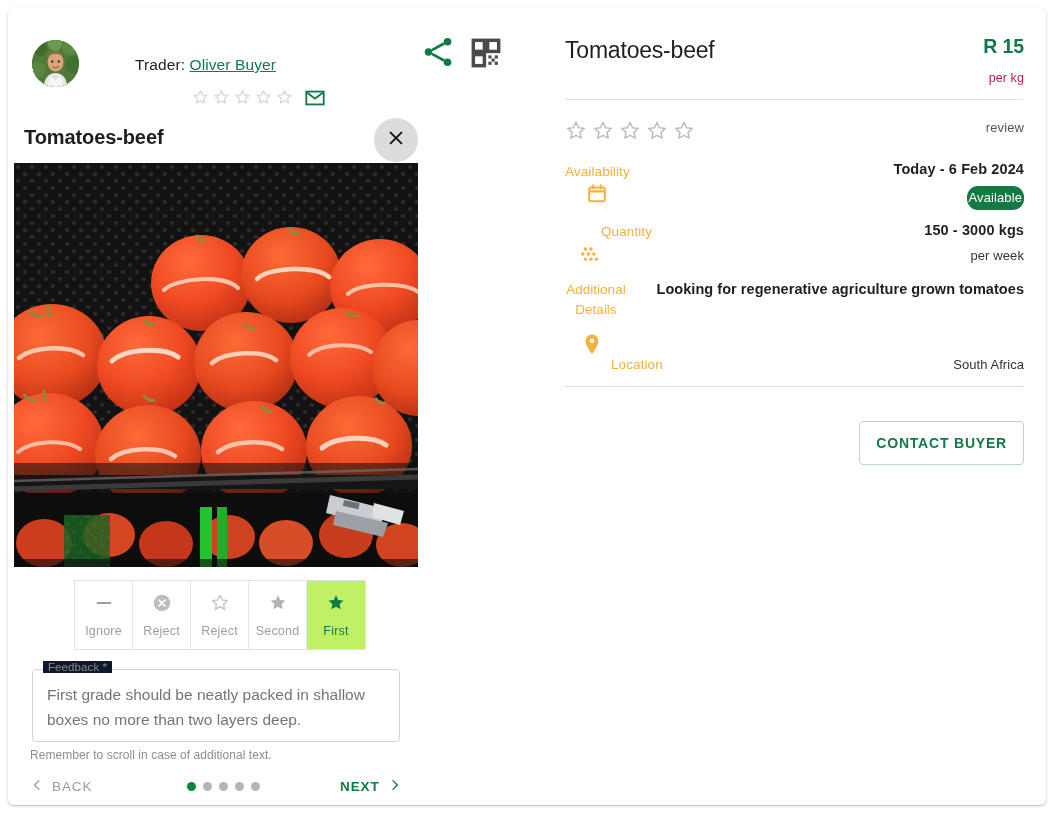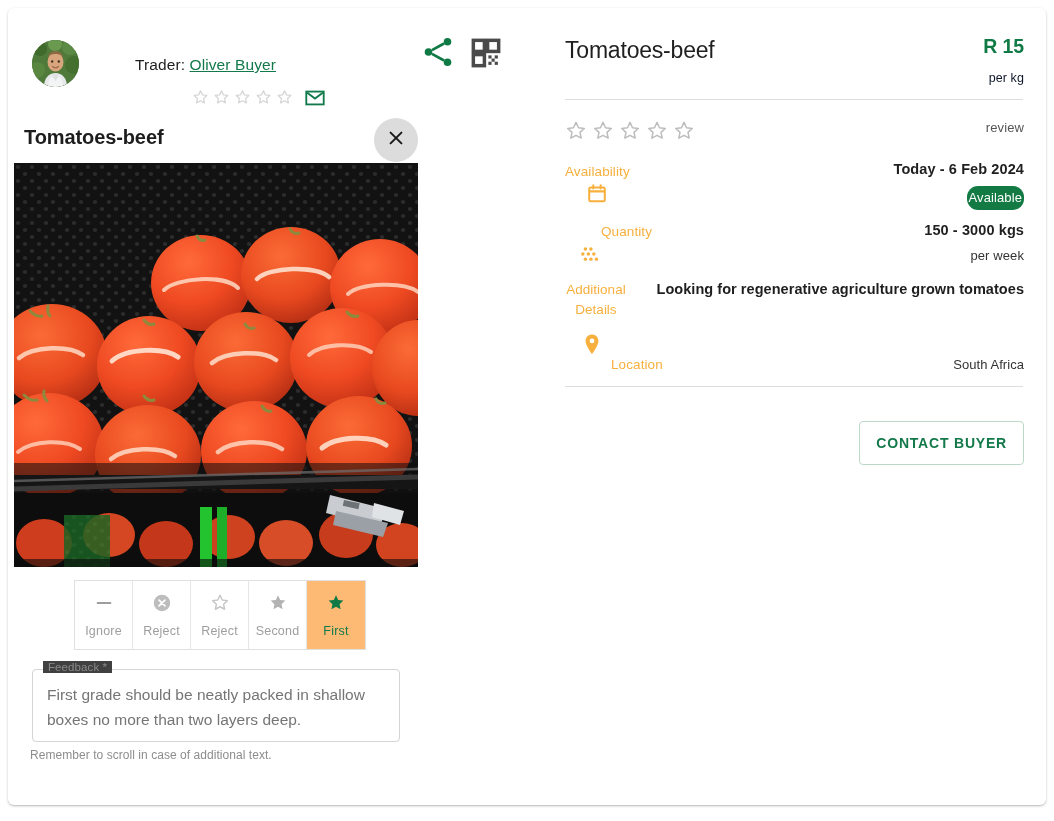--- a/index.html
+++ b/index.html
@@ -86,35 +86,35 @@
   }
   .grade {
     width: 58px; height: 68px;
     display: flex; flex-direction: column; align-items: center; justify-content: center;
     gap: 6px;
     border-right: 1px solid #e6e6e6;
     cursor: pointer; background: #fff;
   }
   .grade:last-child { border-right: none; }
   .grade .gl { font-size: 12.5px; color: #9e9e9e; letter-spacing: 0.2px; }
-  .grade.sel { background: #fdba74; }
+  .grade.sel { background: #bef264; }
   .grade.sel .gl { color: #13794a; font-weight: normal; }
 
   .fb-wrap {
     position: absolute; left: 24px; top: 661px;
     width: 368px; height: 73px;
   }
   .fb-box {
     position: absolute; inset: 0;
     border: 1px solid #d4d4d4; border-radius: 4px;
     background: transparent;
   }
   .fb-legend {
     position: absolute; left: 11px; top: -8px;
-    background: #404040; padding: 0 5px;
+    background: #0f172a; padding: 0 5px;
     font-size: 11.5px; color: #8a8a8a; letter-spacing: 0.1px;
   }
   .fb-text {
     position: absolute; left: 13px; top: 11px; right: 10px;
     font-size: 15.5px; color: #a6a6a6; line-height: 25px;
     border: none; outline: none; resize: none; background: transparent;
     width: 340px; height: 52px;
     font-family: "Liberation Sans", sans-serif;
   }
   .fb-hint {
@@ -143,21 +143,21 @@
   .r-title {
     position: absolute; left: 23px; top: 29px;
     font-size: 23px; color: #1f1f1f; letter-spacing: -0.2px;
   }
   .r-price {
     position: absolute; right: 22px; top: 27px;
     font-size: 19.5px; font-weight: bold; color: #0f7a45; letter-spacing: -0.1px;
   }
   .r-unit {
     position: absolute; right: 22px; top: 63px;
-    font-size: 12.5px; color: #0f172a; letter-spacing: 0.1px;
+    font-size: 12.5px; color: #be185d; letter-spacing: 0.1px;
   }
   .rule-1 { position: absolute; left: 23px; top: 91px; width: 458px; height: 1px; background: #dedede; }
   .rule-2 { position: absolute; left: 23px; top: 378px; width: 458px; height: 1px; background: #dedede; }
 
   .r-stars { position: absolute; left: 22px; top: 111px; display: flex; gap: 3px; }
   .r-stars .st { width: 24px; height: 24px; }
   .r-review {
     position: absolute; right: 22px; top: 112px;
     font-size: 13px; color: #555; letter-spacing: 0.1px;
   }
@@ -449,20 +449,41 @@
         </div>
       </div>
 
       <div class="fb-wrap">
         <div class="fb-box"></div>
         <div class="fb-legend">Feedback *</div>
         <textarea class="fb-text" placeholder="First grade should be neatly packed in shallow boxes no more than two layers deep." style=""></textarea>
       </div>
       <div class="fb-hint">Remember to scroll in case of additional text.</div>
 
+      <div class="footer-nav">
+        <div class="nav-back">
+          <span><svg width="14" height="18" viewBox="0 0 24 24">
+                <path d="M15.5 4.5L8 12l7.5 7.5" stroke="#9b9b9b" stroke-width="2.4" fill="none" stroke-linecap="round" stroke-linejoin="round"></path>
+              </svg></span>
+          <span>BACK</span>
+        </div>
+        <div class="dots">
+          <span class="dot on"></span>
+          <span class="dot"></span>
+          <span class="dot"></span>
+          <span class="dot"></span>
+          <span class="dot"></span>
+        </div>
+        <div class="nav-next">
+          <span>NEXT</span>
+          <span><svg width="14" height="18" viewBox="0 0 24 24">
+                <path d="M8.5 4.5L16 12l-7.5 7.5" stroke="#0f7a45" stroke-width="2.4" fill="none" stroke-linecap="round" stroke-linejoin="round"></path>
+              </svg></span>
+        </div>
+      </div>
     </div>
 
     <div class="right-col">
       <div class="r-title">Tomatoes-beef</div>
       <div class="r-price">R 15</div>
       <div class="r-unit">per kg</div>
       <div class="rule-1"></div>
 
       <div class="r-stars">
         <span class="st"><svg viewBox="0 0 24 24">

